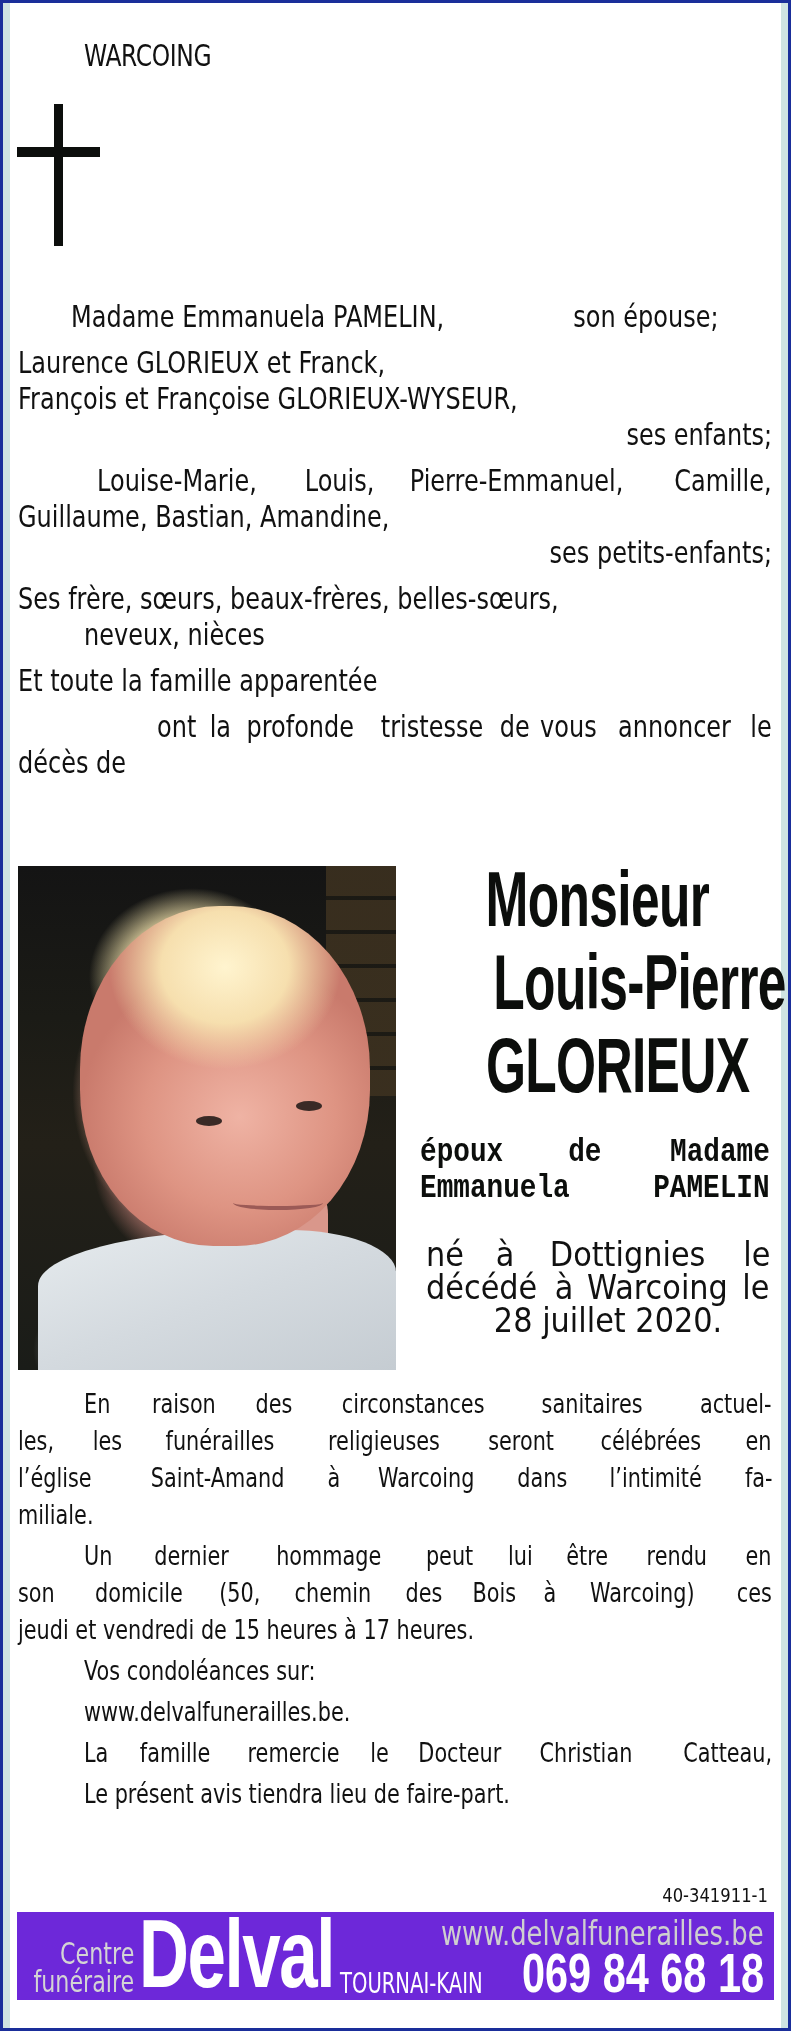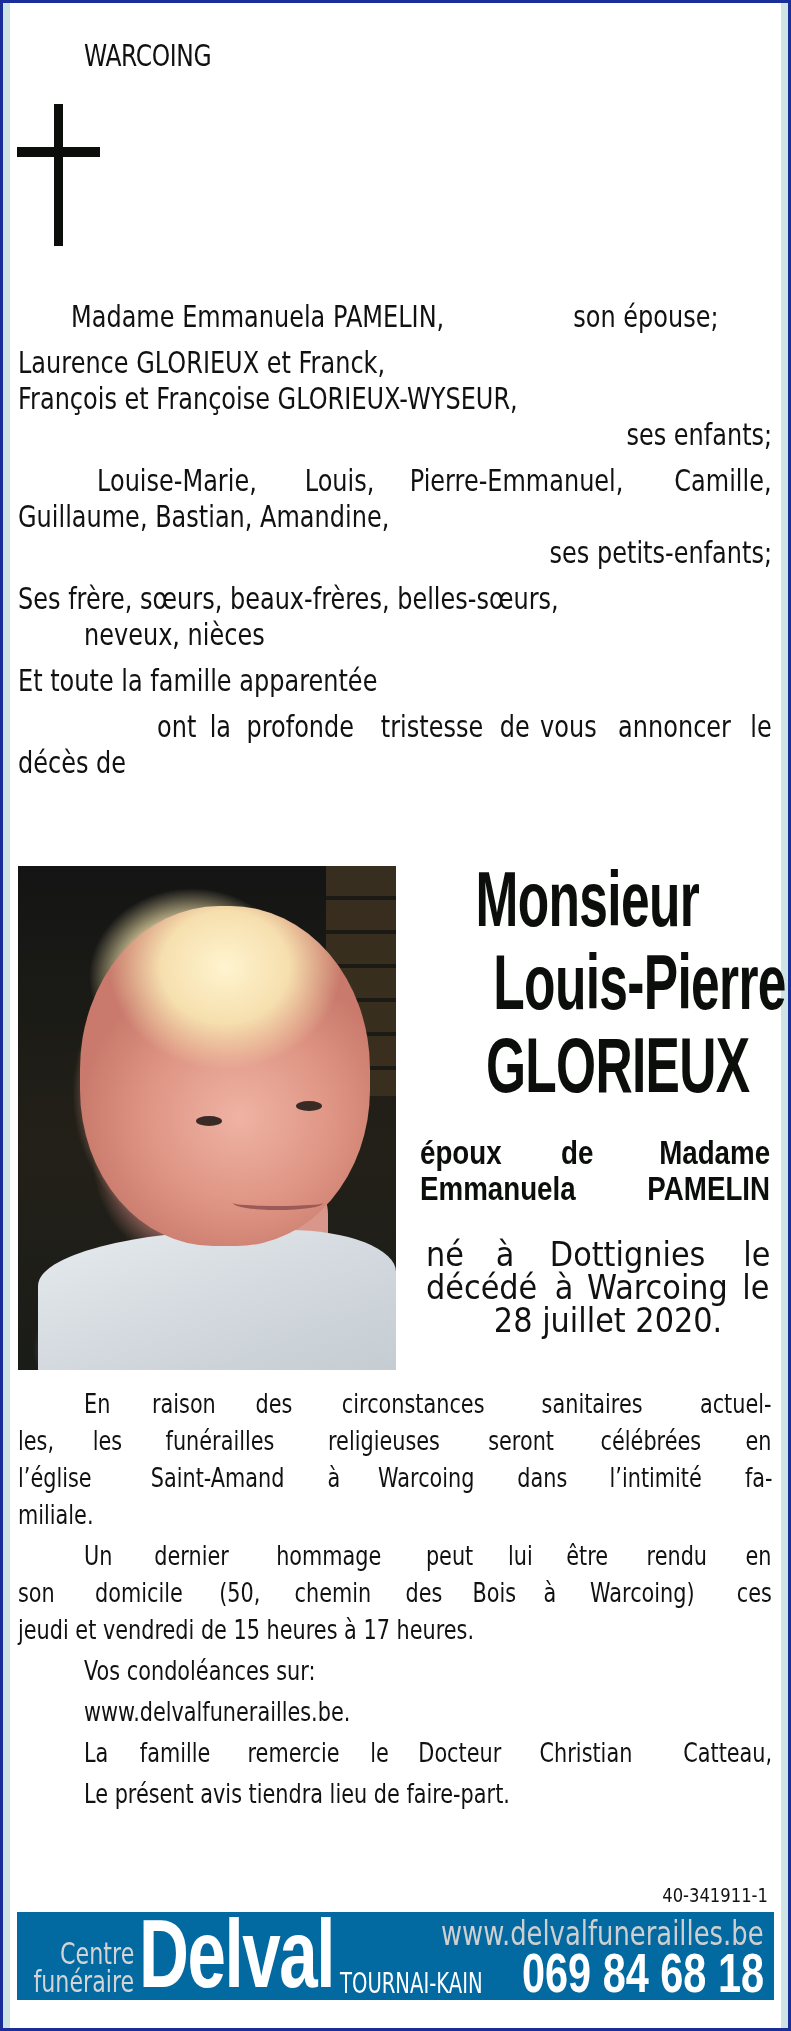--- a/index.html
+++ b/index.html
@@ -78,21 +78,21 @@
   }
   .photo .eye { position: absolute; width: 26px; height: 10px; background: #3a2a26; border-radius: 50%; }
   .photo .eye.l { left: 178px; top: 250px; }
   .photo .eye.r { left: 278px; top: 235px; }
   .photo .mouth { position: absolute; left: 215px; top: 330px; width: 90px; height: 10px; border-bottom: 4px solid #9b5a56; border-radius: 0 0 50% 50%; }
   .photo .brick { position: absolute; right: 0; top: 0; width: 70px; height: 230px;
     background: repeating-linear-gradient(180deg, #3e3220 0 30px, #1c1a14 30px 34px); opacity: 0.85; }
 
   
   .title-name {
-    left: 418px; width: 358px; 
+    left: 418px; width: 358px; text-align: center;
     font-family: "Liberation Sans", sans-serif; font-weight: bold;
     font-size: 78px; color: #0c0e0c;
   }
   .title-line { height: 83px; line-height: 83px; white-space: nowrap; }
   .title-line span { display: inline-block; transform: scaleX(0.66); transform-origin: center center; letter-spacing: -1px; }
 
   .spouse {
     left: 420px; width: 350px;
     font-family: "Liberation Sans", sans-serif; font-weight: bold;
     font-size: 33px; line-height: 36px; color: #0c0e0c; white-space: nowrap;
@@ -128,21 +128,21 @@
   .body-txt .pgap { height: 4px; }
 
   .ref {
     right: 23px; top: 1883px;
     font-family: "DejaVu Sans", sans-serif; font-size: 20px; color: #111;
     transform: scaleX(0.82); transform-origin: right top; white-space: nowrap;
   }
 
   
   .banner {
-    left: 17px; top: 1912px; width: 757px; height: 88px; background: #0369a1;
+    left: 17px; top: 1912px; width: 757px; height: 88px; background: #6d28d9;
     overflow: hidden;
   }
   .b-centre, .b-fun {
     position: absolute; right: 640px;
     font-family: "DejaVu Sans", sans-serif; font-size: 30px; color: #d4d4d4;
     line-height: 30px; white-space: nowrap;
     transform: scaleX(0.74); transform-origin: right top;
   }
   .b-centre { top: 27px; }
   .b-fun { top: 55px; }
@@ -228,21 +228,21 @@
   <div class="eye r"></div>
   <div class="mouth"></div>
 </div>
 
 <div class="abs title-name" style="top:858px;">
   <div class="title-line"><span>Monsieur</span></div>
   <div class="title-line"><span>Louis-Pierre</span></div>
   <div class="title-line"><span>GLORIEUX</span></div>
 </div>
 
-<div class="abs spouse" style="top:1135px;">
+<div class="abs spouse" style="top:1135px;font-family:Liberation Mono, monospace;">
   <div class="row">
     <span>époux</span>
     <span>de</span>
     <span>Madame</span>
   </div>
   <div class="row">
     <span>Emmanuela</span>
     <span>PAMELIN</span>
   </div>
 </div>

